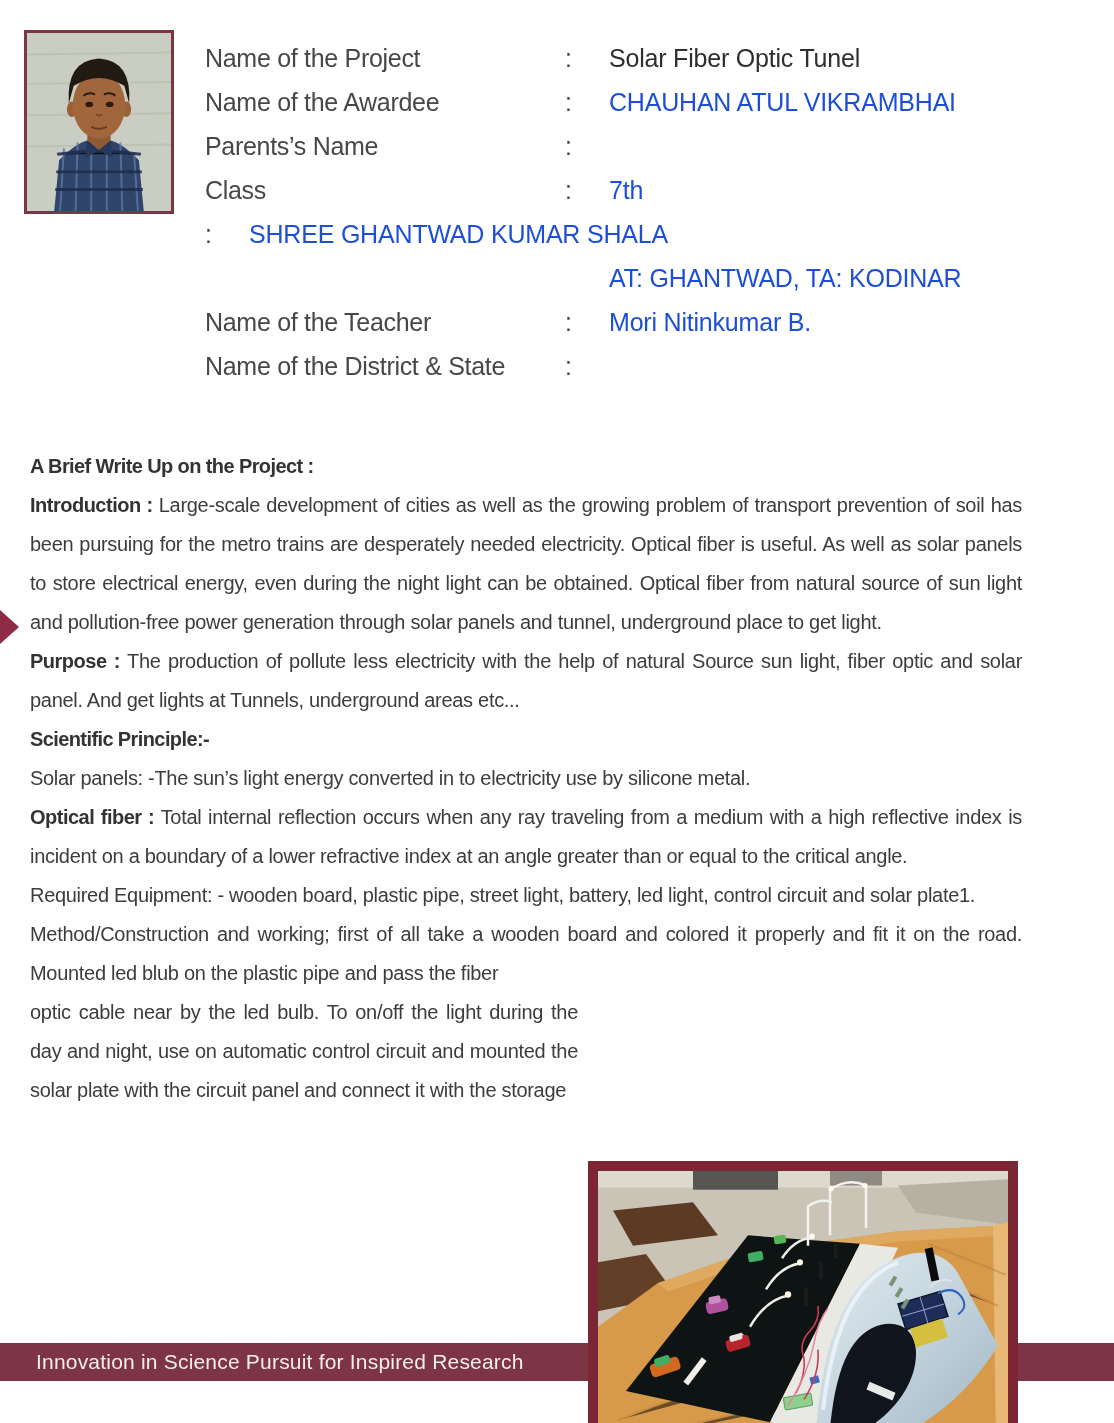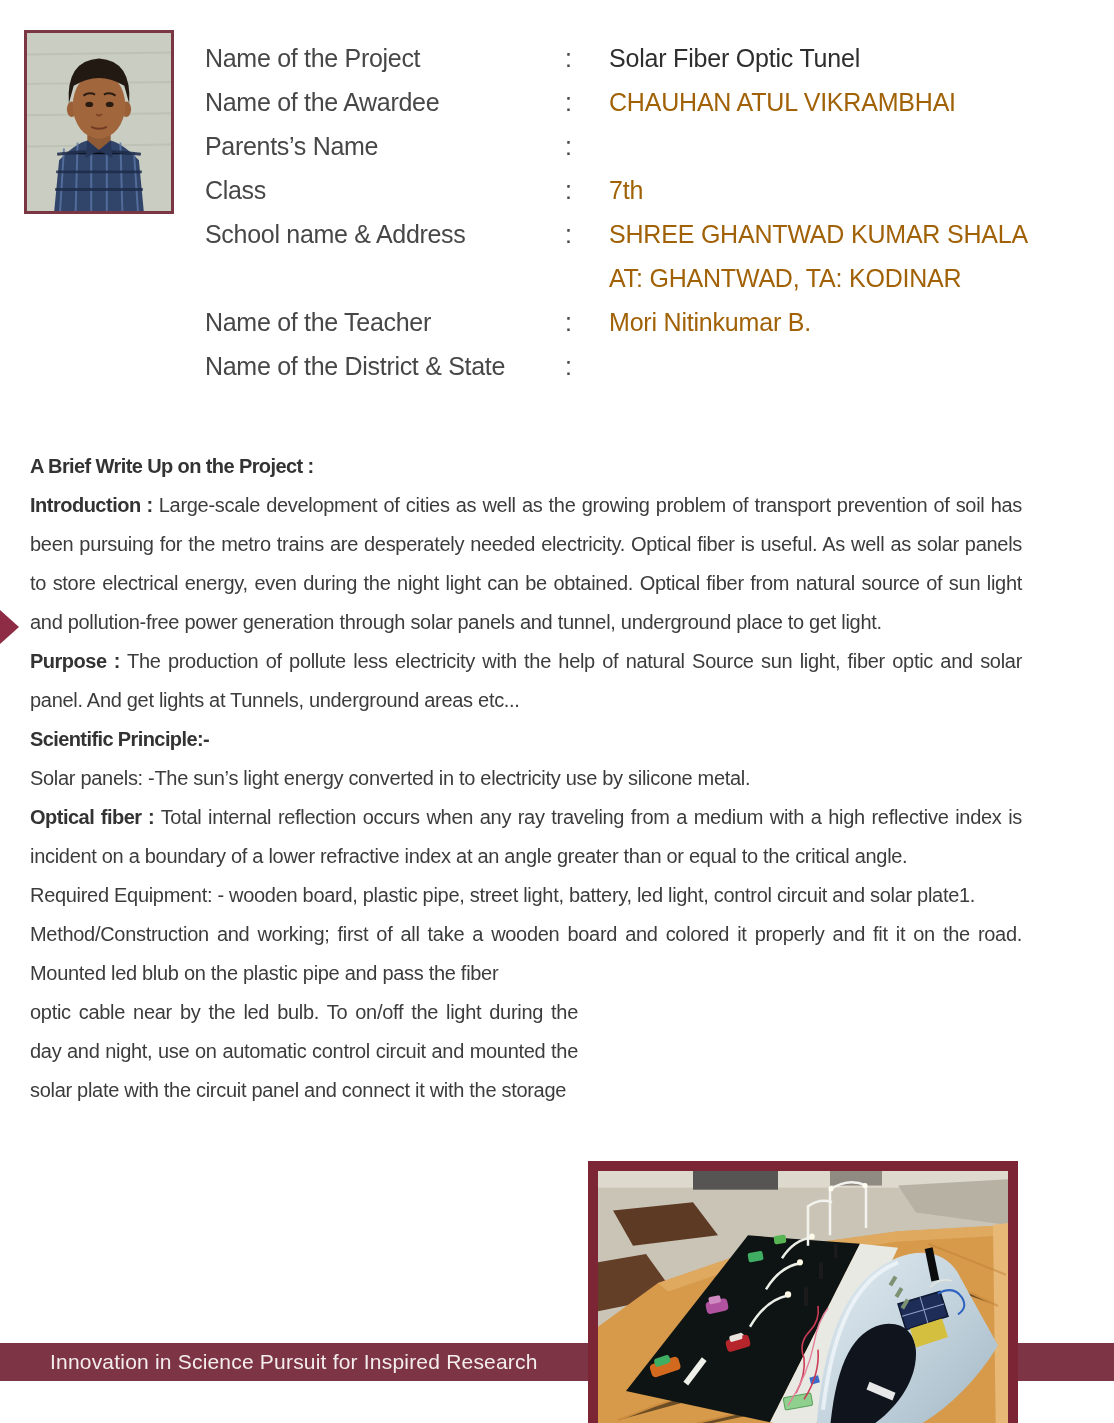--- a/index.html
+++ b/index.html
@@ -17,21 +17,21 @@
     width:150px; height:184px;
     border:3px solid #7b3644; background:#c9cdc2;
   }
   .portrait svg { display:block; width:100%; height:100%; }
 
   
   .details { position:absolute; left:205px; top:36px; width:880px; }
   .drow { display:flex; height:44px; align-items:center; }
   .dlabel { width:360px; font-size:25px; color:#474747; letter-spacing:-0.3px; }
   .dcolon { width:44px; font-size:25px; color:#474747; }
-  .dvalue { flex:1; font-size:25px; color:#a16207; letter-spacing:-0.2px; white-space:nowrap; }
+  .dvalue { flex:1; font-size:25px; color:#1d4ed8; letter-spacing:-0.2px; white-space:nowrap; }
   .dvalue.bold { font-weight:normal; color:#2e2e2e; }
 
   
   .marker {
     position:absolute; left:0; top:610px;
     width:0; height:0;
     border-top:17px solid transparent;
     border-bottom:17px solid transparent;
     border-left:19px solid #8d2c44;
   }
@@ -46,22 +46,22 @@
   .writeup p { margin:0; }
   .writeup b { color:#333333; letter-spacing:-0.5px; }
   .method-b { width:548px; }
 
   
   .footer-bar {
     position:absolute; left:0; top:1343px; width:1114px; height:38px;
     background:#7d3444;
   }
   .footer-bar .ftext {
-    display:block; padding-left:28px; line-height:38px;
-    font-size:21px; color:#f3edee; letter-spacing:0.2px;margin-left:22px;
+    display:block; padding-left:36px; line-height:38px;
+    font-size:21px; color:#f3edee; letter-spacing:0.2px;
   }
 
   
   .model-photo {
     position:absolute; left:588px; top:1161px;
     width:430px; height:292px;
     border:10px solid #7b2535; background:#cac4b6;
   }
   .model-photo svg { display:block; width:100%; height:100%; }
 </style>
@@ -124,21 +124,20 @@
       <span class="dlabel">Parents’s Name</span>
       <span class="dcolon">:</span>
       <span class="dvalue"></span>
     </div>
     <div class="drow">
       <span class="dlabel">Class</span>
       <span class="dcolon">:</span>
       <span class="dvalue">7th</span>
     </div>
     <div class="drow">
-      <span class="dlabel">School name &amp; Address</span>
       <span class="dcolon">:</span>
       <span class="dvalue">SHREE GHANTWAD KUMAR SHALA</span>
     </div>
     <div class="drow">
       <span class="dlabel"></span>
       <span class="dcolon"></span>
       <span class="dvalue">AT: GHANTWAD, TA: KODINAR</span>
     </div>
     <div class="drow">
       <span class="dlabel">Name of the Teacher</span>

